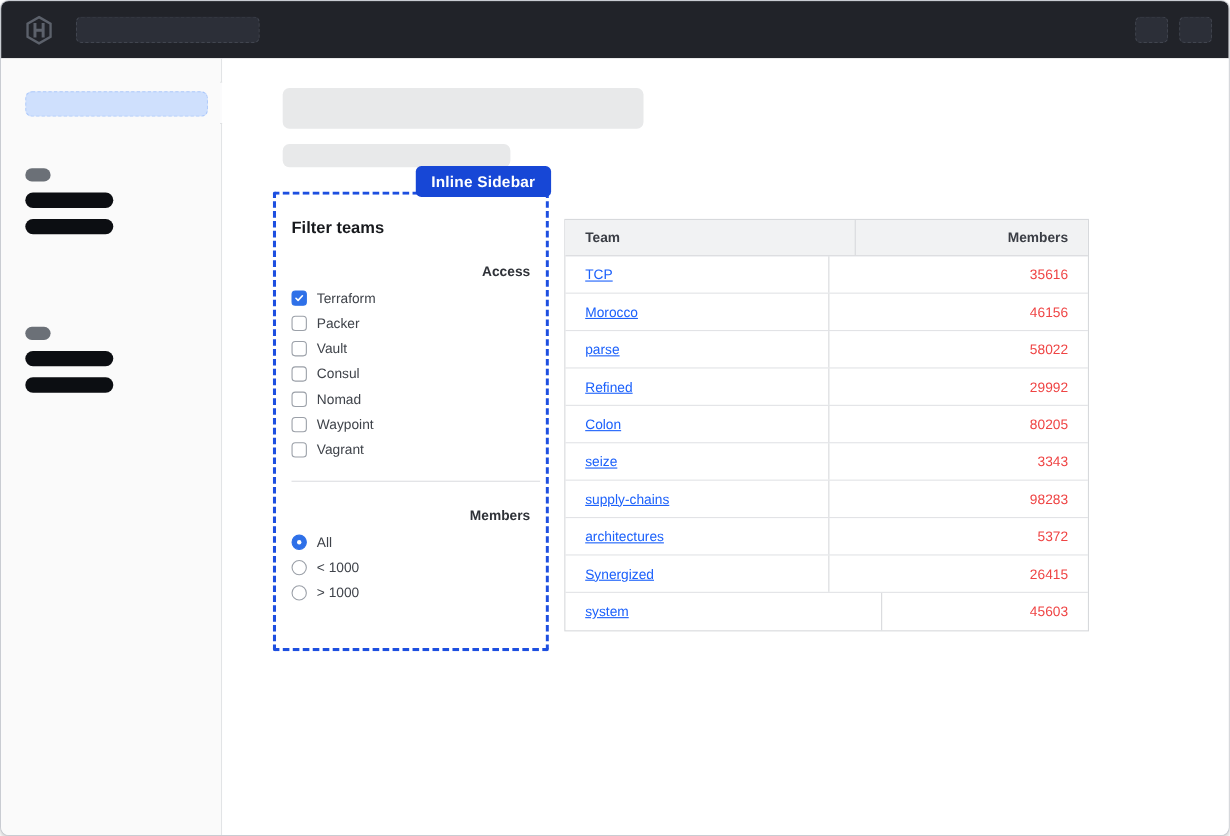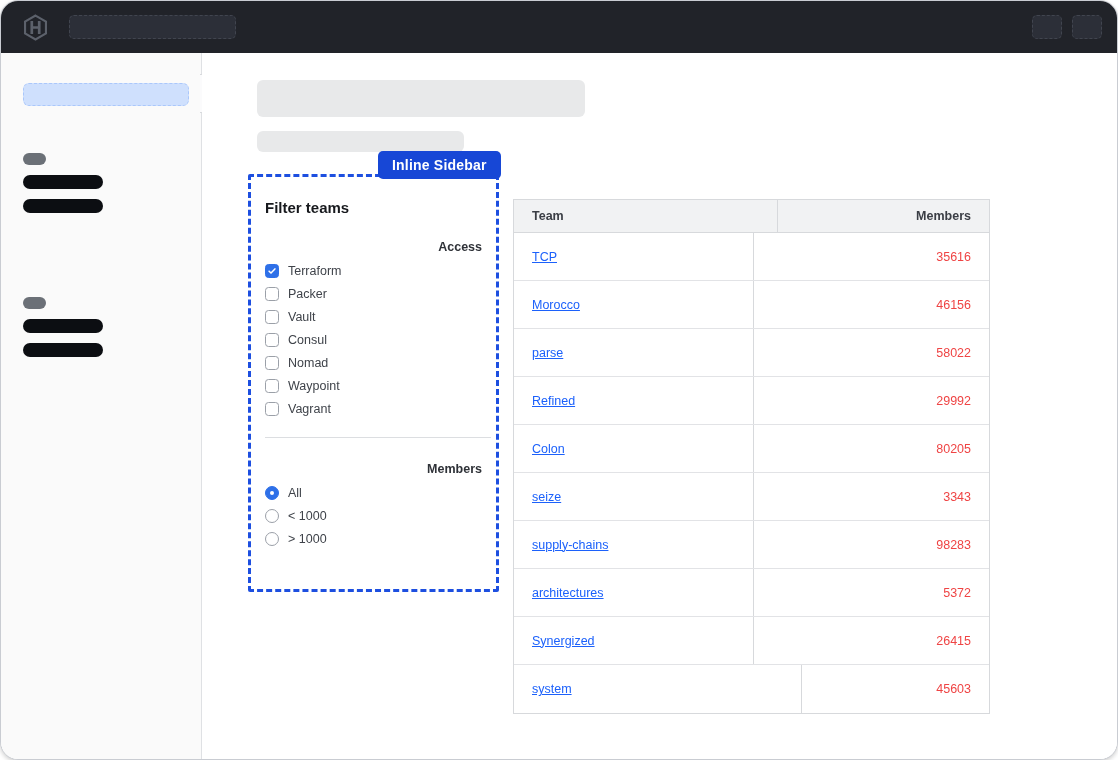--- a/index.html
+++ b/index.html
@@ -2,21 +2,21 @@
 <html style="--badge: #1747d6; --dashed: #1d4fe0; --link: #1c61fb; --control: #2e70e8; --navbar: #212329; --sidebar-bg: #fafafa;"><head>
 <meta charset="utf-8">
 <style>
   :root{
     --badge:#1747d6; --dashed:#1d4fe0; --link:#1c61fb; --control:#2e70e8;
     --navbar:#212329; --nav-ph:#2c2f38; --sidebar-bg:#fafafa;
   }
   *{margin:0;padding:0;box-sizing:border-box;}
   html,body{background:#fff;}
   body{font-family:"Liberation Sans","DejaVu Sans",sans-serif;width:1118px;height:760px;position:relative;}
-  .frame{position:absolute;left:0;top:0;width:1118px;height:760px;border:1px solid #c9ccd2;border-radius:18px;overflow:hidden;background:#fff;box-shadow:0 2px 4px rgba(0,0,0,.18);}
+  .frame{position:absolute;left:0;top:0;width:1118px;height:760px;border:1px solid #c9ccd2;border-radius:8px;overflow:hidden;background:#fff;box-shadow:0 2px 4px rgba(0,0,0,.18);}
 
   
   .navbar{position:absolute;left:0;top:0;right:0;height:52px;background:var(--navbar);display:flex;align-items:center;}
   .logo{width:27px;height:27px;margin-left:21px;flex:0 0 auto;}
   .nav-ph-search{margin-left:20px;width:167px;height:24px;border-radius:5px;background:var(--nav-ph);border:1px dashed #41454f;}
   .nav-actions{margin-left:auto;margin-right:15px;display:flex;gap:10px;}
   .nav-ph-btn{width:30px;height:24px;border-radius:5px;background:var(--nav-ph);border:1px dashed #41454f;}
 
   
   .sidebar{position:absolute;left:0;top:52px;bottom:0;width:201px;background:var(--sidebar-bg);border-right:1px solid #dfe1e4;}
@@ -44,21 +44,21 @@
   .checkbox svg{width:10px;height:10px;}
   .radio{width:14px;height:14px;border:1px solid #9ba0a8;border-radius:50%;background:#fff;flex:0 0 auto;position:relative;}
   .radio.selected{background:var(--control);border-color:var(--control);}
   .radio.selected::after{content:"";position:absolute;left:4px;top:4px;width:4px;height:4px;border-radius:50%;background:#fff;}
   .opt-label{margin-left:9px;font-size:12.5px;color:#3f434a;}
   .divider{height:1px;background:#dcdee1;margin-top:17px;width:226px;}
 
   
   .table{position:absolute;left:311px;top:146px;width:477px;border:1px solid #d7d9dc;background:#fff;}
   .t-head{display:flex;height:33px;background:#f1f2f3;border-bottom:1px solid #d7d9dc;gap:24px;}
-  .t-row{display:flex;height:48px;border-bottom:1px solid #e2e3e6;}
+  .t-row{display:flex;height:34px;border-bottom:1px solid #e2e3e6;}
   .t-row:last-child{border-bottom:none;gap:48px;}
   .c1{width:239px;display:flex;align-items:center;padding:0 18px;}
   .c2{flex:1;display:flex;align-items:center;justify-content:flex-end;padding:0 18px;border-left:1px solid #d7d9dc;}
   .th{font-size:12.5px;font-weight:bold;color:#3b3e45;}
   .team-link{font-size:12.5px;color:var(--link);text-decoration:underline;cursor:pointer;}
   .members-val{font-size:12.5px;color:#ef4444;}
 </style>
 </head>
 <body>
 

